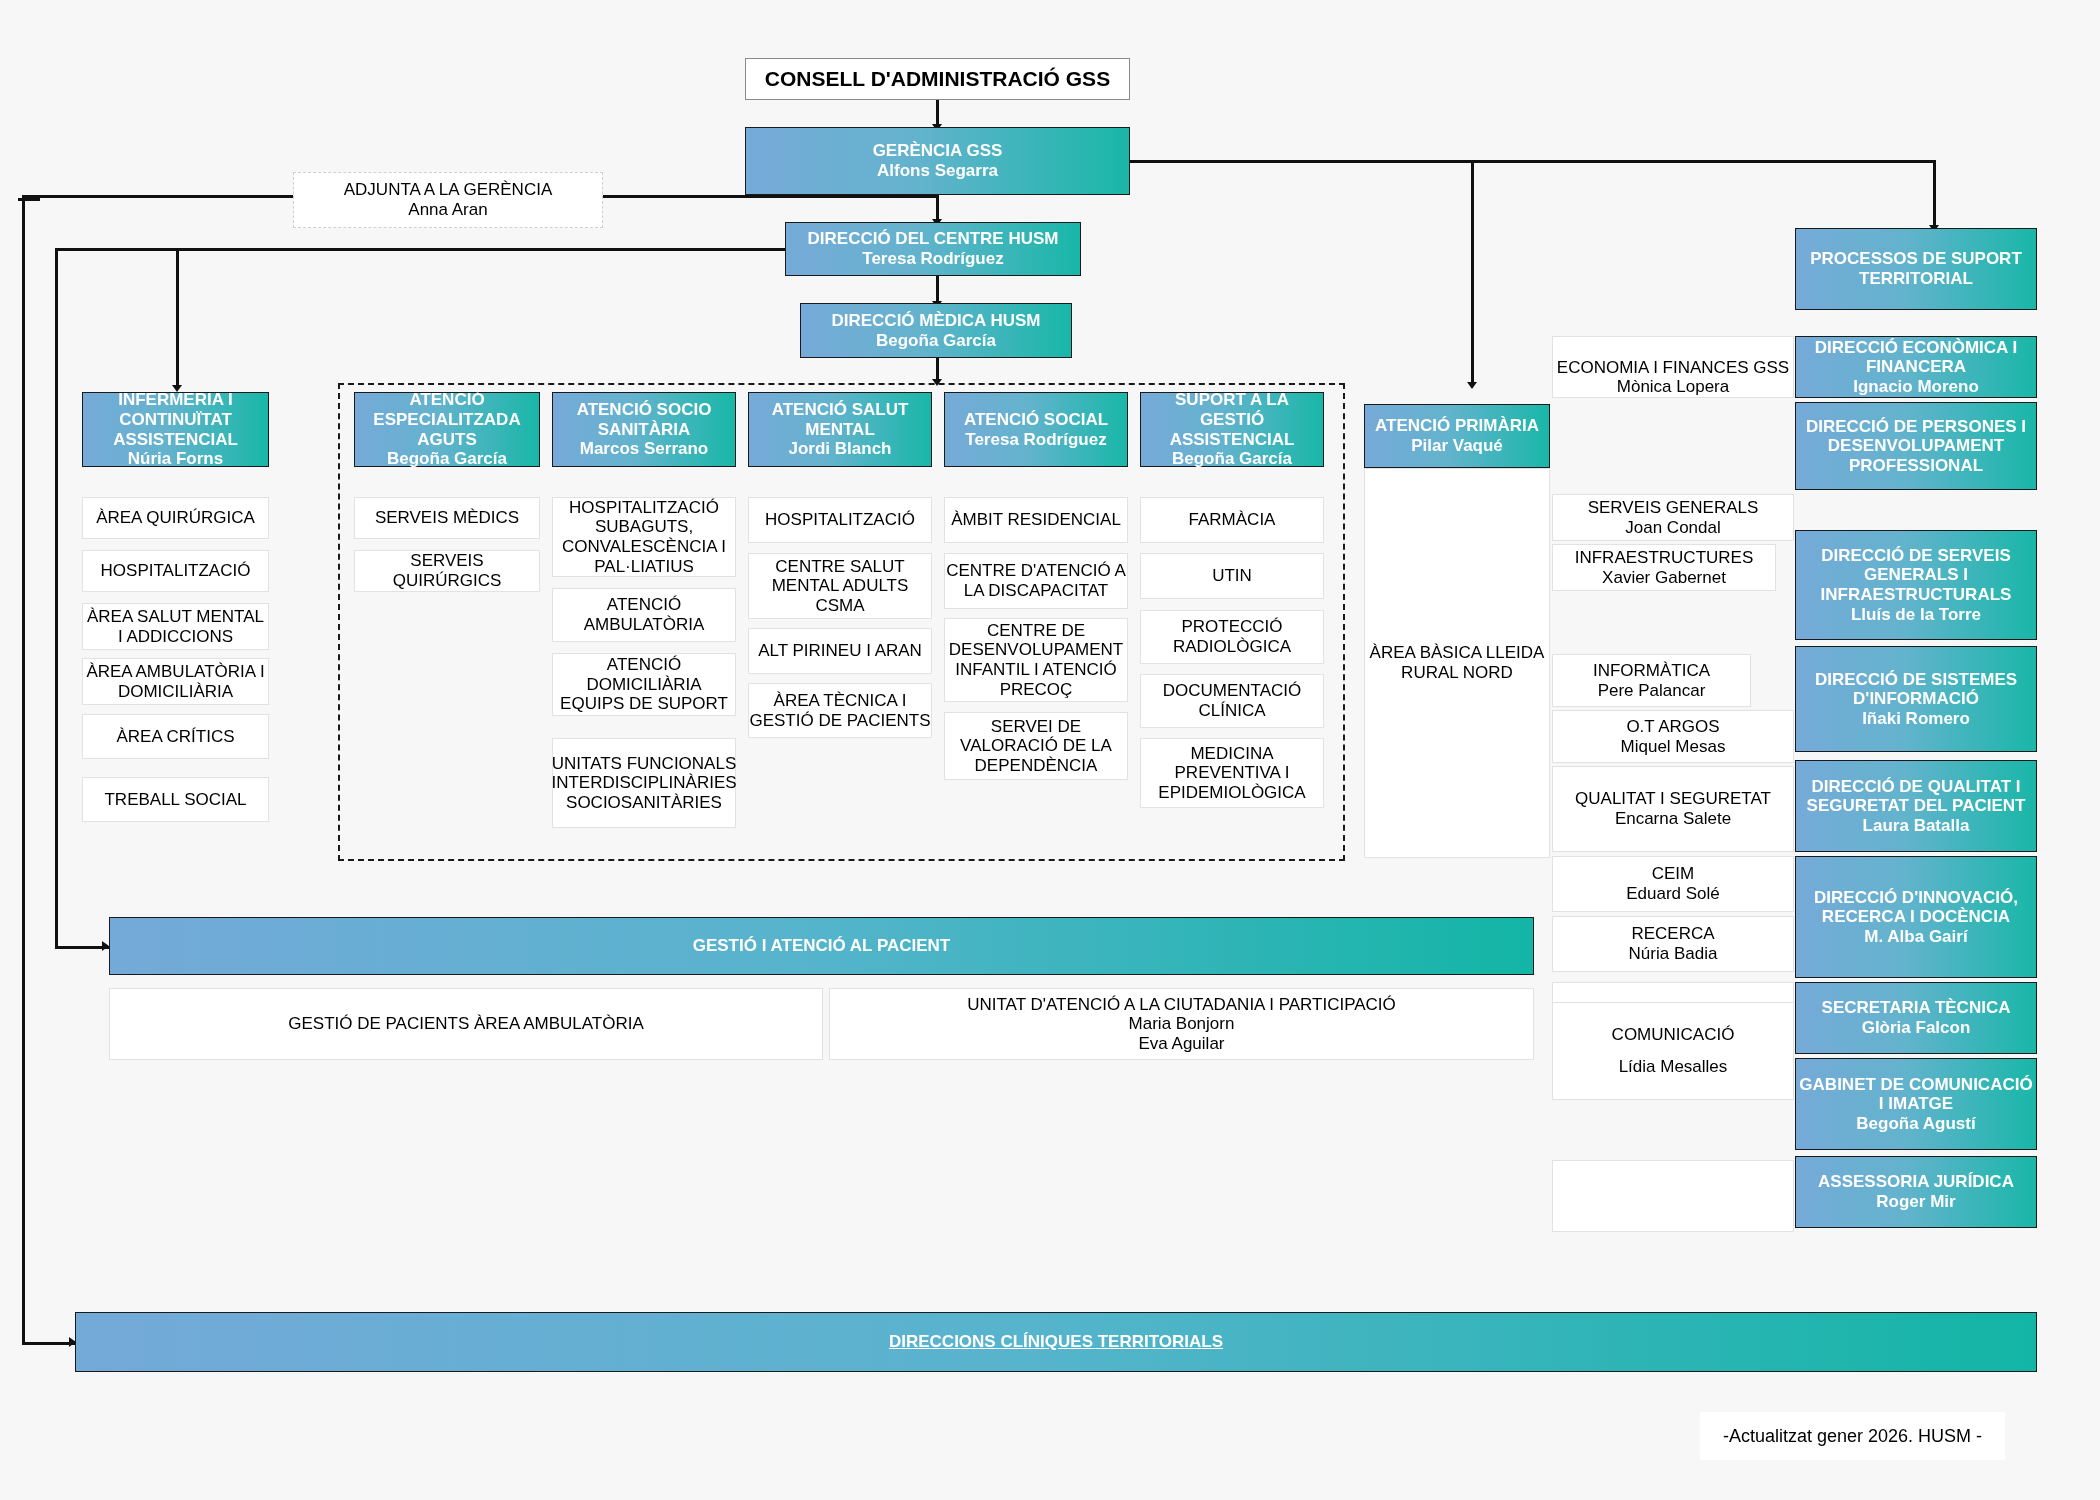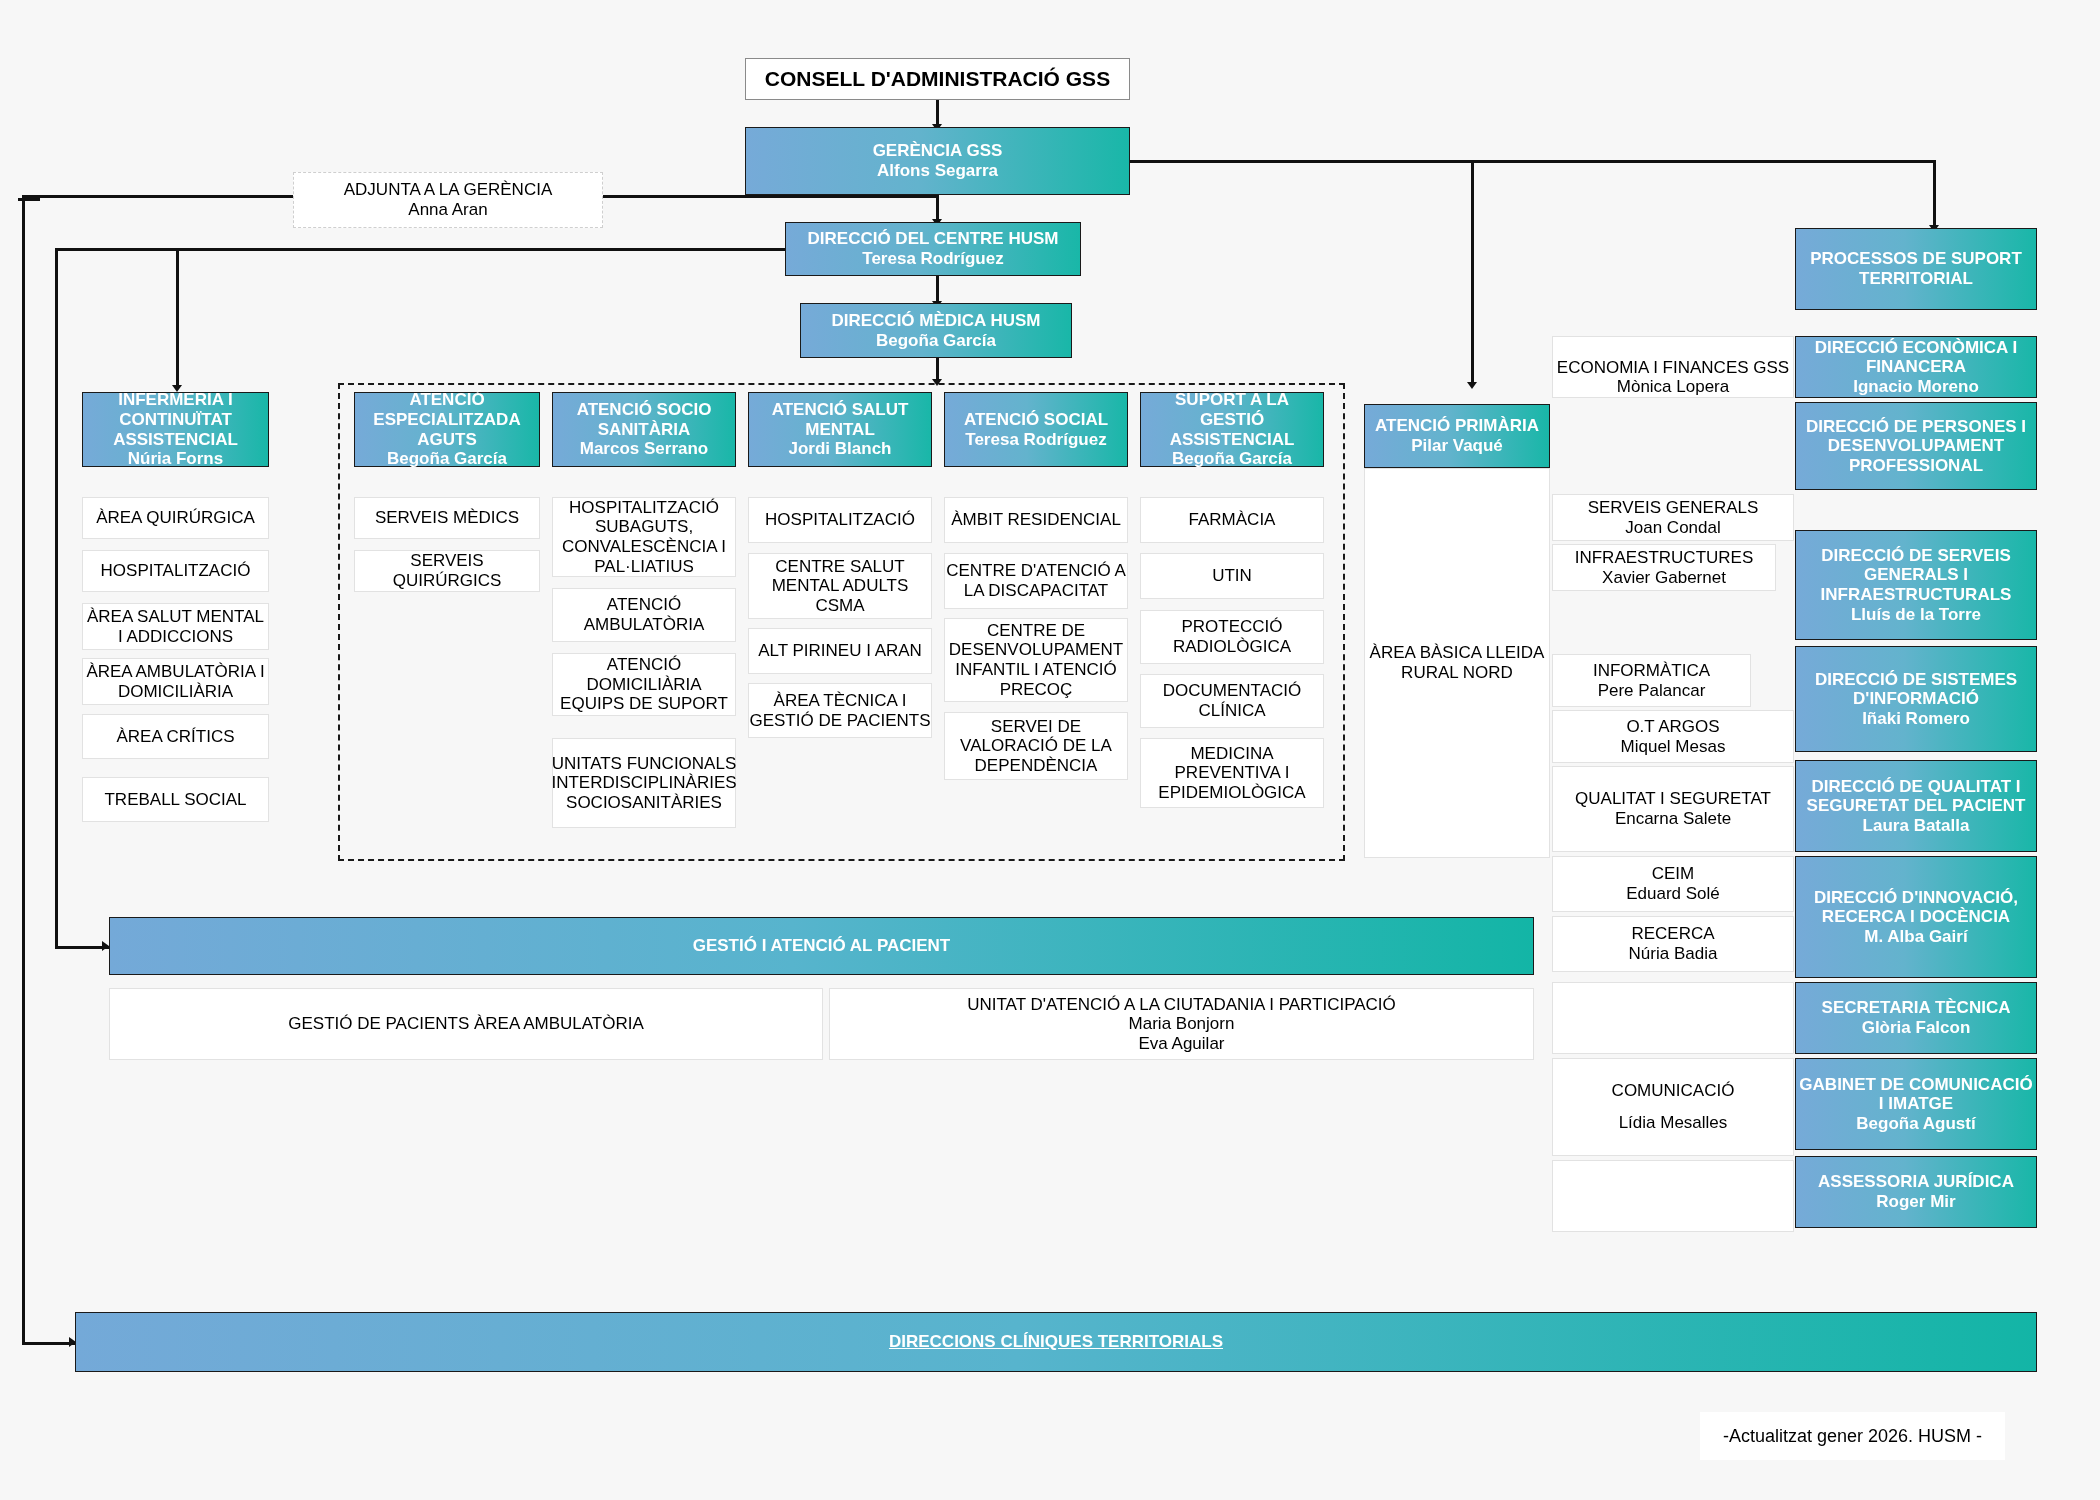--- a/index.html
+++ b/index.html
@@ -355,21 +355,21 @@
     <div>DIRECCIÓ D'INNOVACIÓ, RECERCA I DOCÈNCIA</div>
     <div class="sub">M. Alba Gairí</div>
   </div>
 
   <div class="box white" style="left:1552px; top:982px; width:242px; height:72px;"></div>
   <div class="box teal" style="left:1795px; top:982px; width:242px; height:72px;">
     <div>SECRETARIA TÈCNICA</div>
     <div class="sub">Glòria Falcon</div>
   </div>
 
-  <div class="box white" style="left:1552px; top:1058px; width:242px; height:98px;">
+  <div class="box white" style="left:1552px; top:1002px; width:242px; height:98px;">
     <div>COMUNICACIÓ</div>
     <div style="height:12px;"></div>
     <div class="plainname">Lídia Mesalles</div>
   </div>
   <div class="box teal" style="left:1795px; top:1058px; width:242px; height:92px;">
     <div>GABINET DE COMUNICACIÓ I IMATGE</div>
     <div class="sub">Begoña Agustí</div>
   </div>
 
   <div class="box white" style="left:1552px; top:1160px; width:242px; height:72px;"></div>

